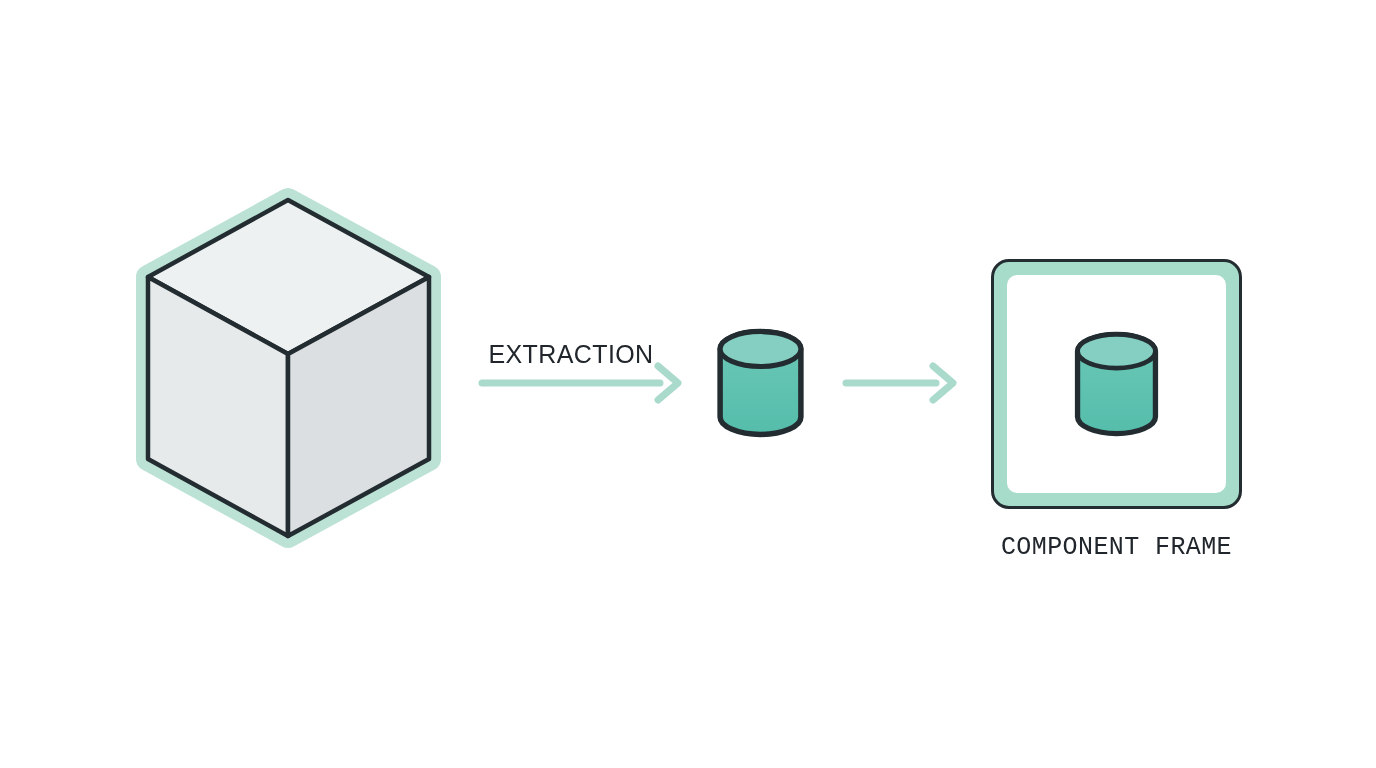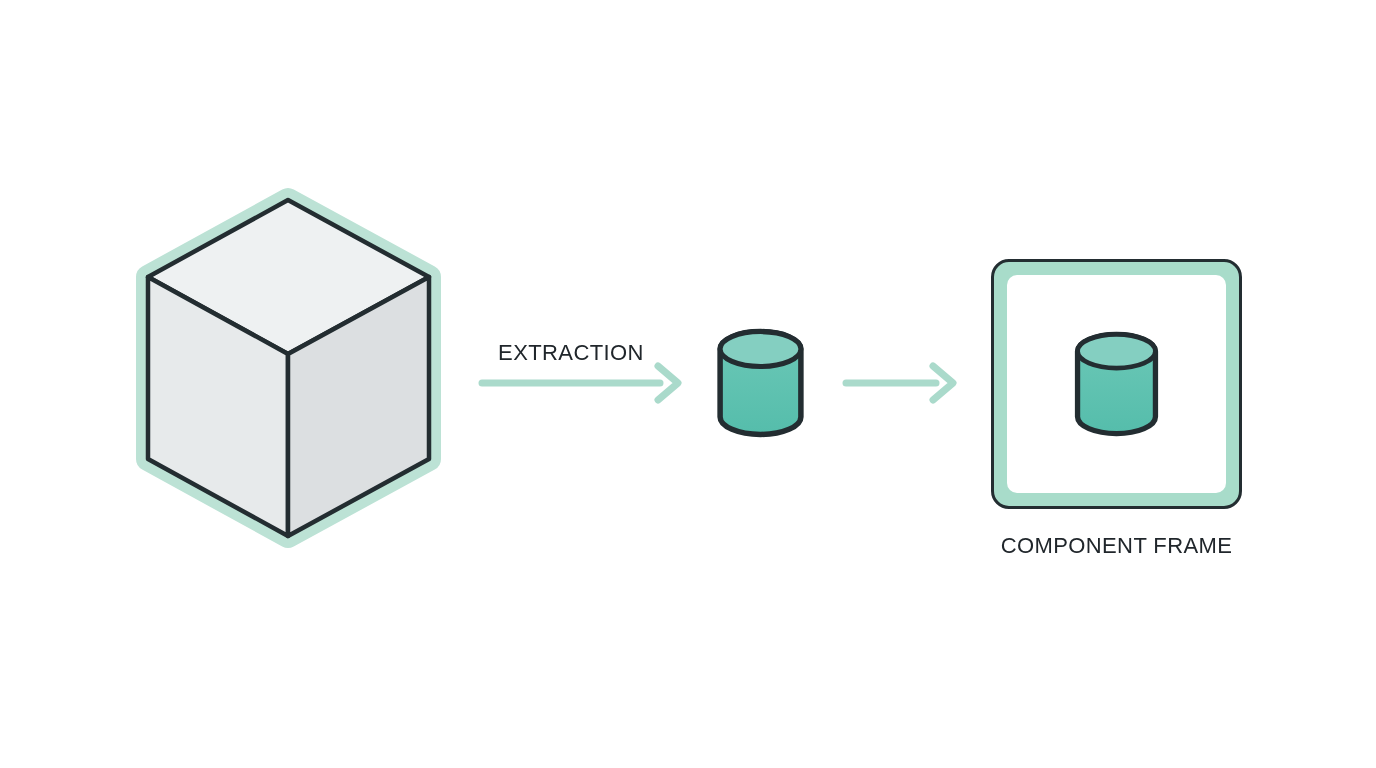--- a/index.html
+++ b/index.html
@@ -13,21 +13,21 @@
     width: 1376px;
     height: 768px;
     background: #ffffff;
     overflow: hidden;
   }
   .abs { position: absolute; }
   .diagram-label {
     position: absolute;
     text-align: center;
     font-weight: 500;
-    font-size: 22px;
+    font-size: 25px;
     letter-spacing: 0.4px;
     color: var(--text, #20262b);
     white-space: nowrap;
   }
   .frame-outer {
     position: absolute;
     left: 991px;
     top: 259px;
     width: 251px;
     height: 250px;
@@ -94,15 +94,15 @@
         <linearGradient id="cylBody2" x1="0" y1="0" x2="0" y2="1">
           <stop offset="0" stop-color="var(--teal-body-light, #6cc8b7)"></stop>
           <stop offset="1" stop-color="var(--teal-body-dark, #55bdab)"></stop>
         </linearGradient>
       </defs>
       <path d="M6,24 L6,98 A44,19 0 0 0 94,98 L94,24 A44,19 0 0 0 6,24 Z" fill="url(#cylBody2)" stroke="var(--outline-dark, #232d31)" stroke-width="6" stroke-linejoin="round"></path>
       <ellipse cx="50" cy="24" rx="44" ry="19" fill="var(--teal-top, #84cfc1)" stroke="var(--outline-dark, #232d31)" stroke-width="5.5"></ellipse>
     </svg>
   </div>
 
-  <div class="diagram-label" style="left:991px; top:533px; width:251px;">COMPONENT FRAME</div>
+  <div class="diagram-label" style="left:991px; top:533px; width:251px;font-family:Liberation Mono, monospace;">COMPONENT FRAME</div>
 
 </div>
 
 </body></html>

